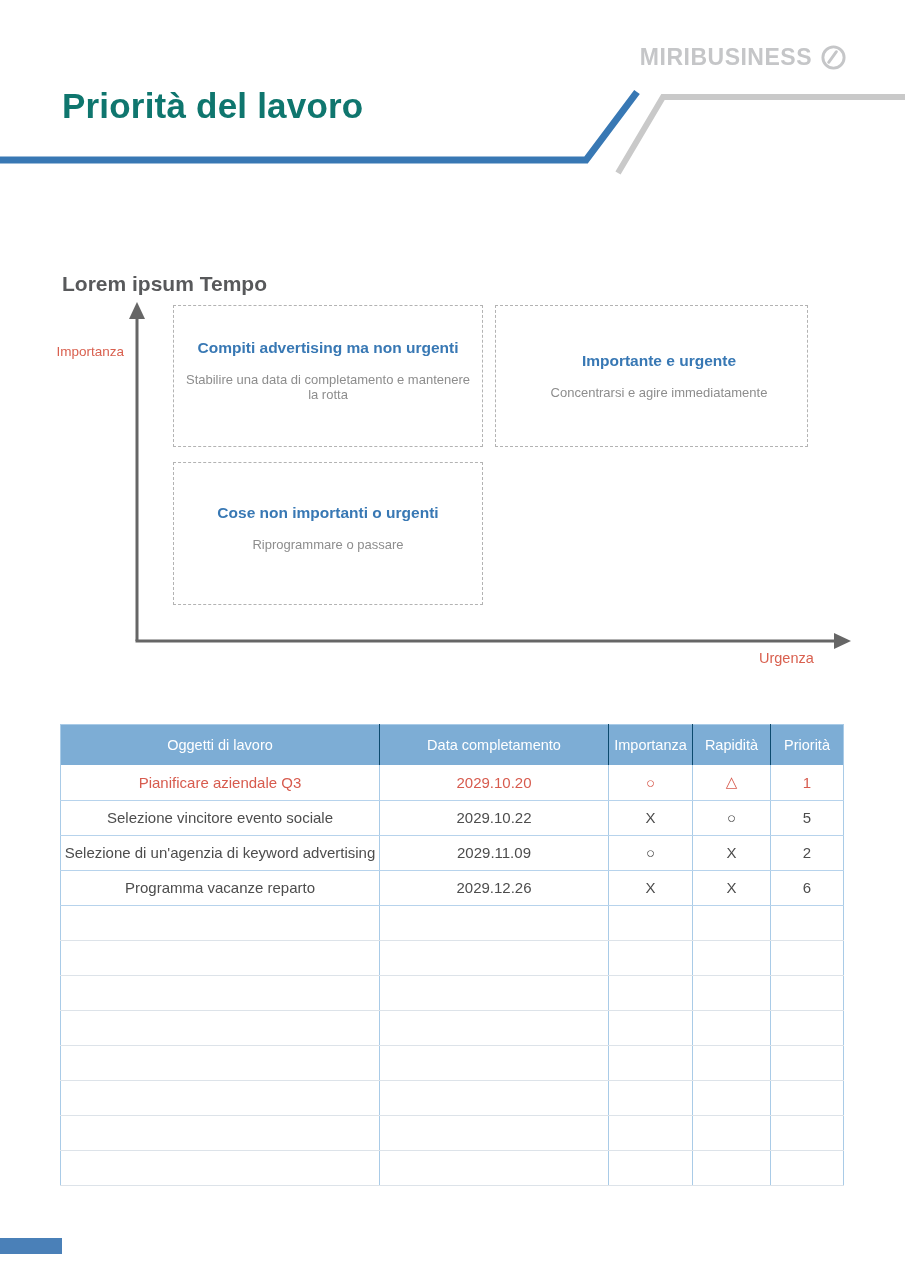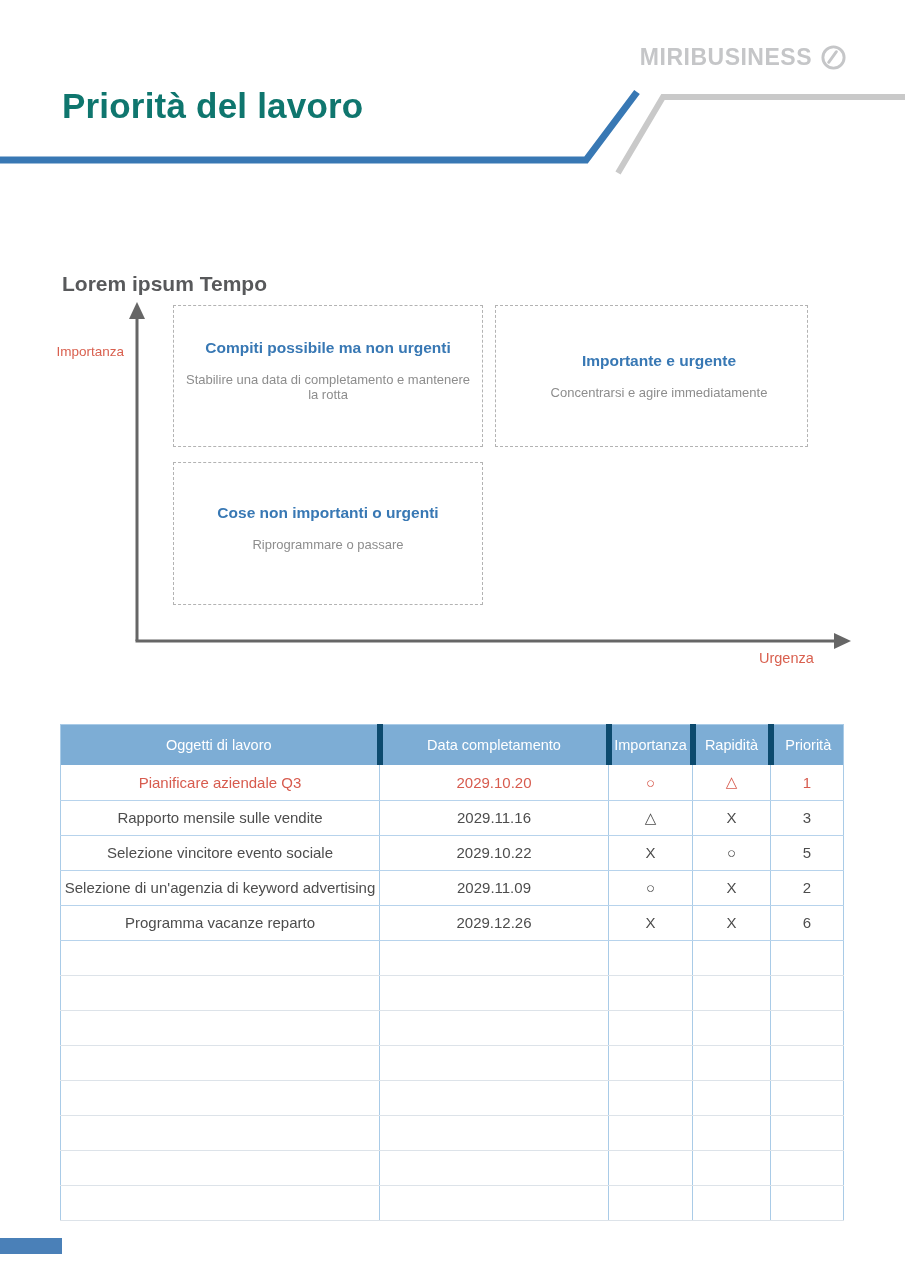--- a/index.html
+++ b/index.html
@@ -43,21 +43,21 @@
   .q-title{font-size:15.5px;font-weight:700;color:#3878b4;}
   .q-sub{font-size:13px;color:#8d8d8d;}
   
   .work-table{
     position:absolute;left:60px;top:724px;width:783px;
     border-collapse:collapse;table-layout:fixed;
     border:1px solid #a9cbe7;
   }
   .work-table th{
     background:#7dadd5;color:#ffffff;font-weight:400;font-size:14.5px;
-    height:38px;border-left:6px solid #0c4a6e;
+    height:38px;border-left:1px solid #0c4a6e;
   }
   .work-table th:first-child{border-left:none;margin-left:20px;}
   .work-table td{
     height:35px;text-align:center;font-size:15px;color:#4d4d4d;
     border-left:1px solid #a9cbe7;border-bottom:1px solid #b7d3ec;
     overflow:hidden;white-space:nowrap;padding:0 2px;box-sizing:border-box;
   }
   .work-table td:first-child{border-left:none;}
   .work-table tr.empty td{border-bottom:1px solid #dde3e9;}
   .work-table tr.highlight td{color:#d75b4e;}
@@ -89,21 +89,21 @@
   <svg class="axes" viewBox="0 0 905 385">
     <line x1="137" y1="20" x2="137" y2="346" stroke="#666666" stroke-width="3"></line>
     <line x1="135.5" y1="346" x2="838" y2="346" stroke="#666666" stroke-width="3"></line>
     <polygon points="137,7 129,24 145,24" fill="#666666"></polygon>
     <polygon points="851,346 834,338 834,354" fill="#666666"></polygon>
   </svg>
   <div class="axis-label label-importanza">Importanza</div>
   <div class="axis-label label-urgenza">Urgenza</div>
 
   <div class="quadrant q-tl">
-    <div class="q-title">Compiti possibile ma non urgenti</div>
+    <div class="q-title">Compiti advertising ma non urgenti</div>
     <div class="q-sub">Stabilire una data di completamento e mantenere la rotta</div>
   </div>
   <div class="quadrant q-tr">
     <div class="q-title">Importante e urgente</div>
     <div class="q-sub">Concentrarsi e agire immediatamente</div>
   </div>
   <div class="quadrant q-bl">
     <div class="q-title">Cose non importanti o urgenti</div>
     <div class="q-sub">Riprogrammare o passare</div>
   </div>
@@ -128,27 +128,20 @@
   </thead>
   <tbody id="table-body">
       <tr class="highlight">
         <td>Pianificare aziendale Q3</td>
         <td>2029.10.20</td>
         <td class="sym">○</td>
         <td class="sym">△</td>
         <td>1</td>
       </tr>
       <tr>
-        <td>Rapporto mensile sulle vendite</td>
-        <td>2029.11.16</td>
-        <td class="sym">△</td>
-        <td class="sym">X</td>
-        <td>3</td>
-      </tr>
-      <tr>
         <td>Selezione vincitore evento sociale</td>
         <td>2029.10.22</td>
         <td class="sym">X</td>
         <td class="sym">○</td>
         <td>5</td>
       </tr>
       <tr>
         <td>Selezione di un'agenzia di keyword advertising</td>
         <td>2029.11.09</td>
         <td class="sym">○</td>

